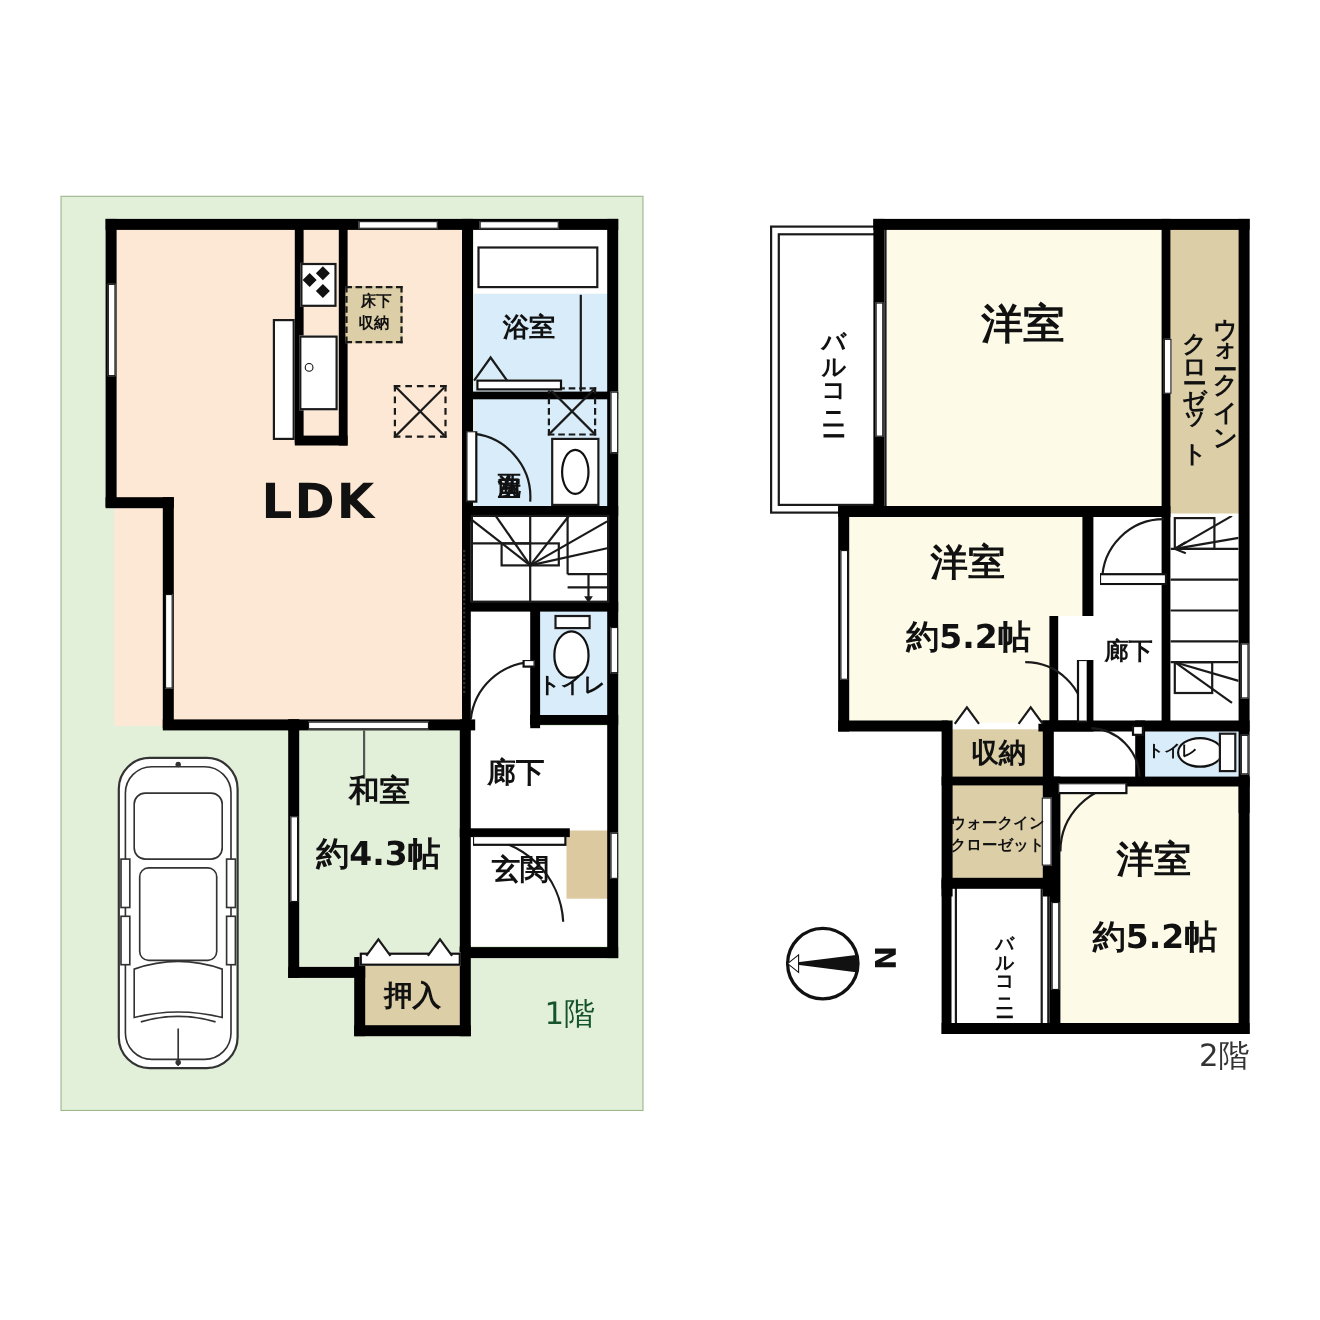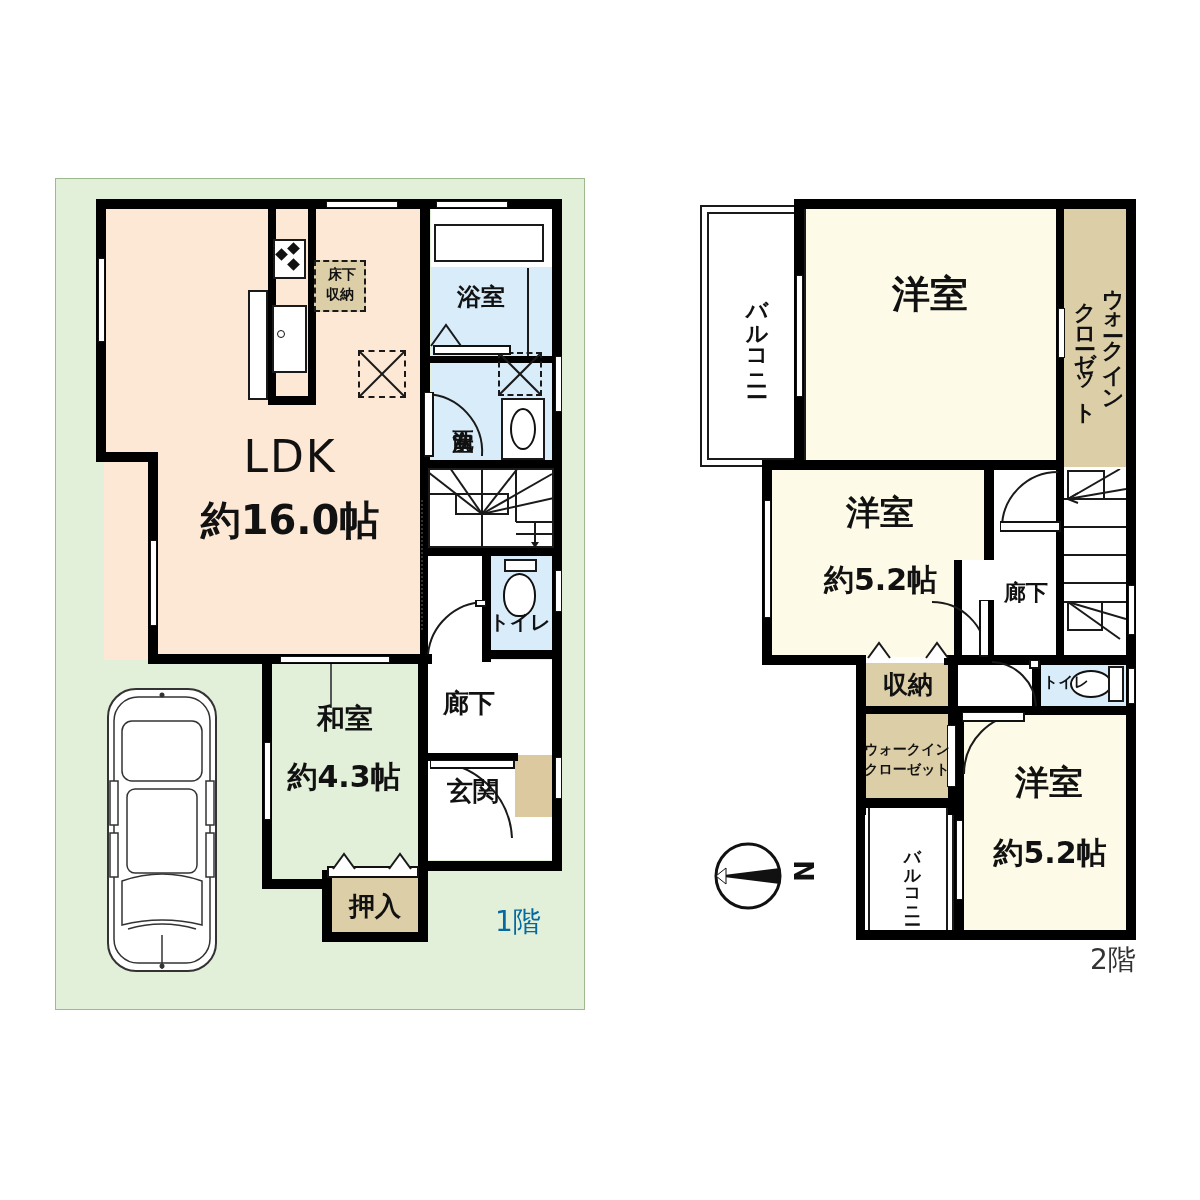--- a/index.html
+++ b/index.html
@@ -193,39 +193,38 @@
       <path d="M28,244 q34,-10 68,0" fill="none" stroke="#333" stroke-width="1.5"></path>
       <line x1="62" y1="250" x2="62" y2="284" stroke="#333" stroke-width="1.5"></line>
       <rect x="10" y="96" width="8" height="44" fill="#ffffff" stroke="#333" stroke-width="1.5"></rect>
       <rect x="106" y="96" width="8" height="44" fill="#ffffff" stroke="#333" stroke-width="1.5"></rect>
       <rect x="10" y="148" width="8" height="44" fill="#ffffff" stroke="#333" stroke-width="1.5"></rect>
       <rect x="106" y="148" width="8" height="44" fill="#ffffff" stroke="#333" stroke-width="1.5"></rect>
       <circle cx="62" cy="10" r="2.5" fill="#333"></circle>
       <circle cx="62" cy="281" r="2.5" fill="#333"></circle>
     </svg>
 
-    <div class="lbl" style="left:180px;top:435px;width:220px;font-size:44px;font-weight:normal;letter-spacing:2px;">LDK</div>
-    <div class="lbl" style="left:160px;top:500px;width:260px;font-size:40px;font-weight:bold;">約16.0帖</div>
+    <div class="lbl" style="left:180px;top:435px;width:220px;font-size:44px;font-weight:bold;letter-spacing:2px;">LDK</div>
 
     <div class="lbl" style="left:265px;top:705px;width:160px;font-size:28px;font-weight:bold;">和室</div>
     <div class="lbl" style="left:258px;top:762px;width:172px;font-size:30px;font-weight:bold;text-align:center;">約4.3帖</div>
 
     <div class="lbl" style="left:432px;top:285px;width:98px;font-size:24px;font-weight:bold;">浴室</div>
 
     <div class="vlbl" style="left:447px;top:368px;width:26px;height:92px;font-size:21px;font-weight:bold;">洗面室</div>
 
     <div class="lbl" style="left:487px;top:612px;width:66px;font-size:20px;font-weight:bold;">トイレ</div>
 
     <div class="lbl" style="left:424px;top:690px;width:90px;font-size:26px;font-weight:bold;">廊下</div>
 
     <div class="lbl" style="left:428px;top:778px;width:90px;font-size:26px;font-weight:bold;">玄関</div>
 
     <div class="lbl" style="left:330px;top:893px;width:90px;font-size:26px;font-weight:bold;">押入</div>
 
-    <div class="lbl" style="left:495px;top:908px;width:80px;font-size:28px;color:#0369a1;text-align:left;">1階</div>
+    <div class="lbl" style="left:495px;top:908px;width:80px;font-size:28px;color:#14532d;text-align:left;">1階</div>
   </div>
 
   <div class="abs" style="left:0;top:0;width:1200px;height:1200px;">
 
     <div class="fill" style="left:800px;top:205px;width:262px;height:262px;background:#FDFBE8;"></div>
 
     <div class="fill" style="left:1062px;top:205px;width:68px;height:262px;background:#DCCFA8;"></div>
 
     <div class="fill" style="left:768px;top:467px;width:222px;height:190px;background:#FDFBE8;"></div>
 

